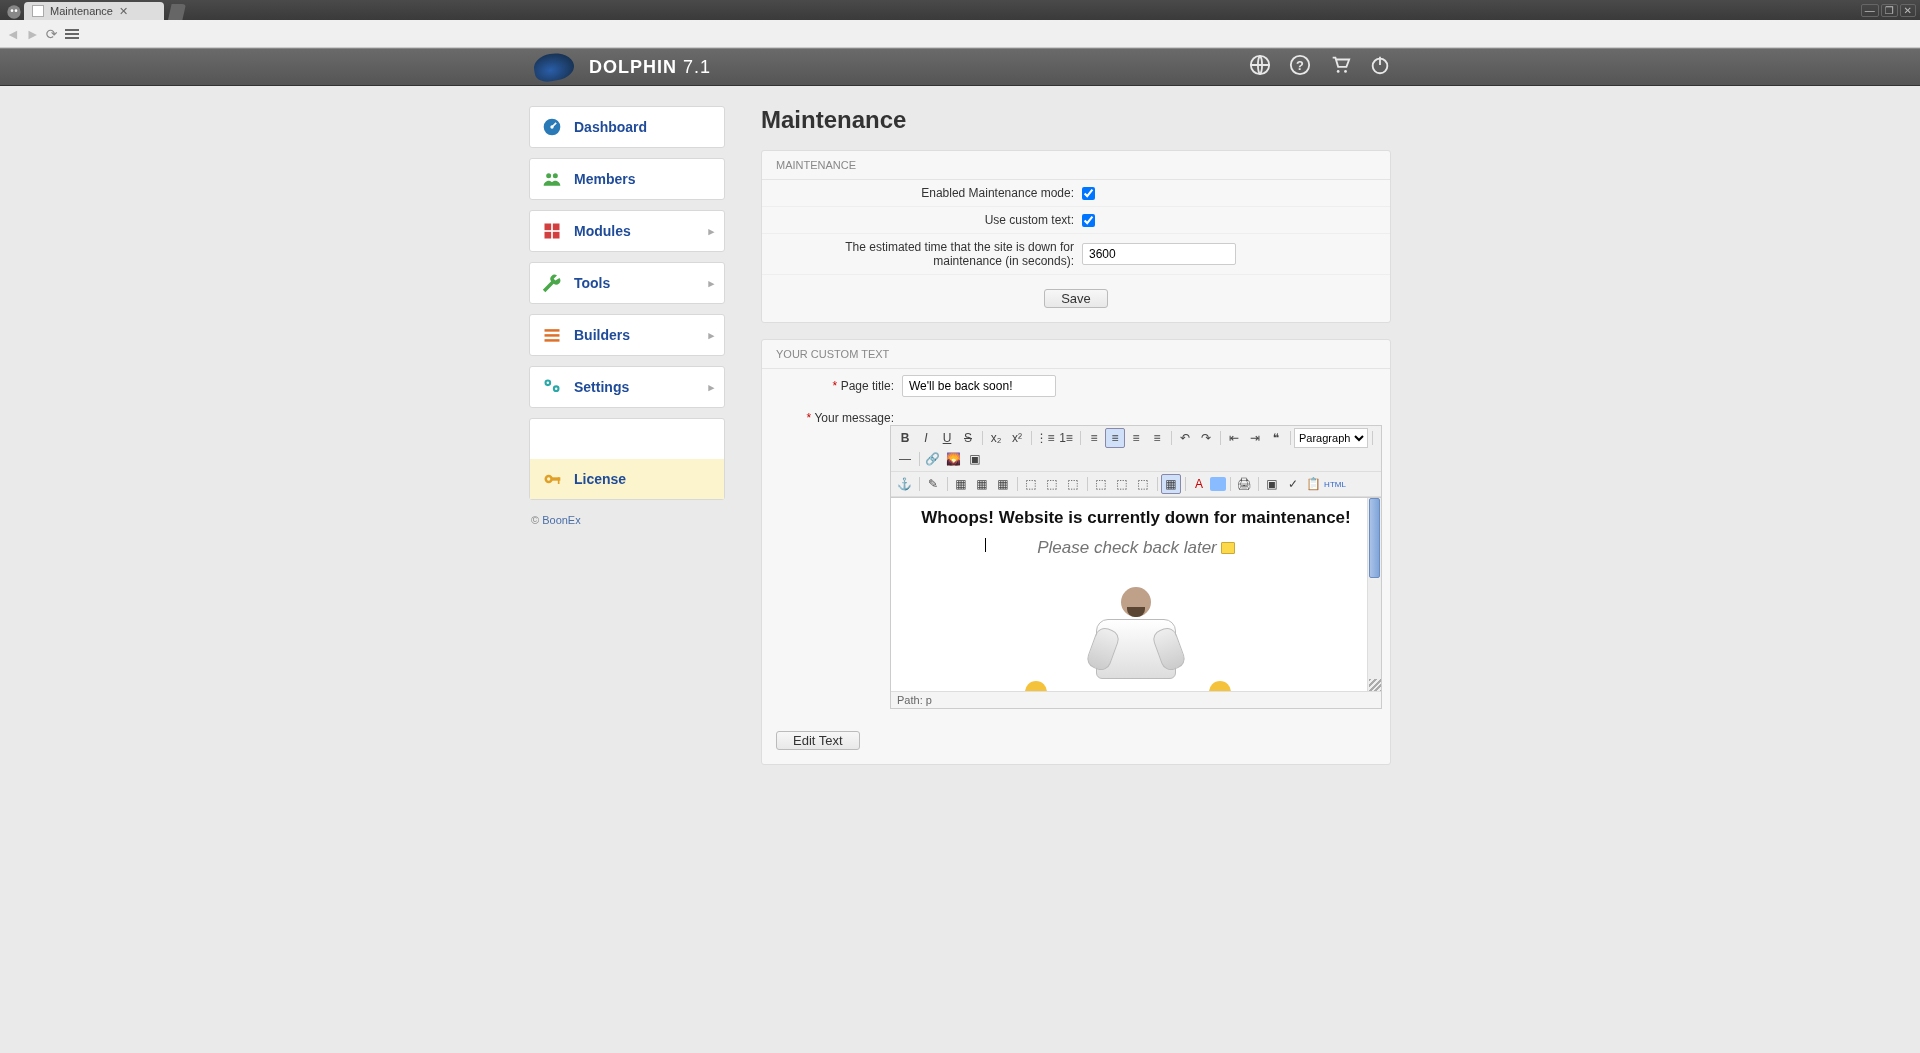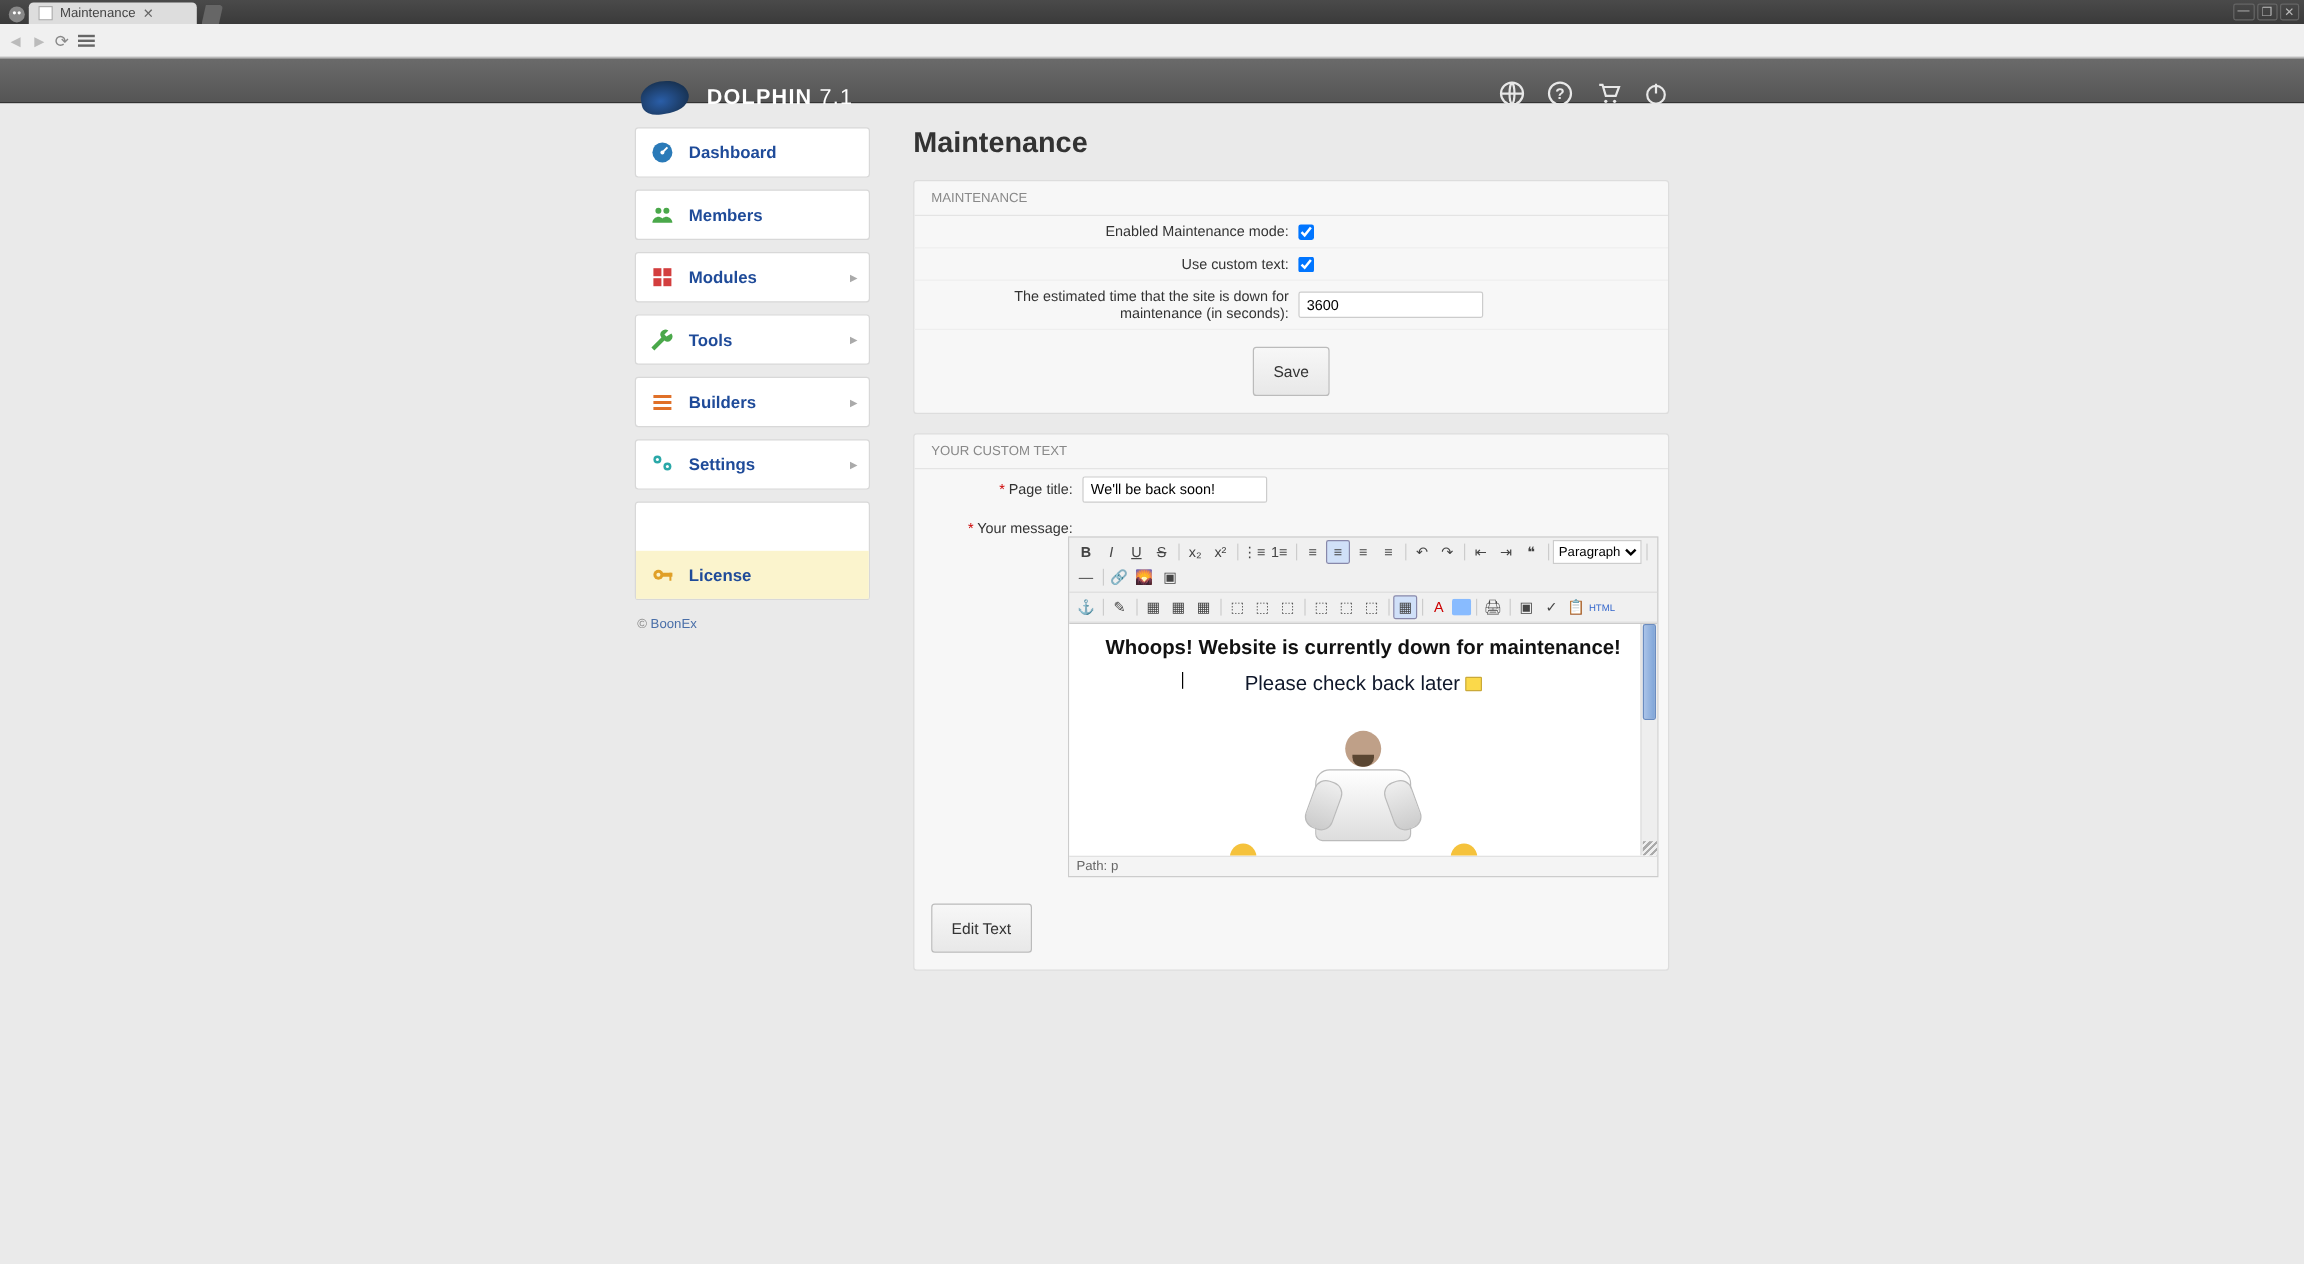--- a/index.html
+++ b/index.html
@@ -20,21 +20,21 @@
 .nav-arrow { color:#888; font-size:14px; }
 .nav-arrow.disabled { opacity:.5; }
 .url-bar { flex:1; display:flex; align-items:center; background:#fff; border:1px solid #ccc; border-radius:3px; height:22px; padding:0 6px; gap:6px; font-size:12px; color:#333; }
 .url-bar .doc-icon { width:12px; height:12px; background:#fff; border:1px solid #aaa; }
 .url-bar .star { color:#ccc; font-size:14px; margin-left:auto; }
 .menu-btn { width:18px; display:flex; flex-direction:column; gap:2px; align-items:center; justify-content:center; }
 .menu-btn span { height:2px; width:14px; background:#666; }
 
 
 .app-header { background: linear-gradient(#6a6a6a, #555); height: 38px; border-top: 1px solid #888; border-bottom:1px solid #333; }
-.app-header-inner { width: 862px; margin:14px auto; display:flex; align-items:center; height:100%; justify-content:space-between; }
+.app-header-inner { width: 862px; margin:0 auto; display:flex; align-items:center; height:100%; justify-content:space-between; }
 .logo-area { display:flex; align-items:center; gap:10px; }
 .dolphin-logo { width:50px; height:34px; position:relative; }
 .dolphin-logo::before { content:""; position:absolute; inset:0; background: radial-gradient(ellipse at 40% 60%, #2a5ea8, #123); border-radius:50% 60% 50% 40%; transform: rotate(-10deg) scale(.8); }
 .brand { color:#fff; font-size:18px; letter-spacing:1px; }
 .brand strong { font-weight:bold; }
 .header-icons { display:flex; gap:18px; color:#fff; font-size:20px; }
 .header-icons svg { width:22px; height:22px; fill:#e8e8e8; }
 
 
 .main-wrap { width: 862px; margin: 0 auto; display:flex; gap:36px; padding-top:20px; }
@@ -50,41 +50,41 @@
 
 .content { flex:1; }
 .page-title { font-size:24px; font-weight:bold; color:#333; margin-bottom:16px; }
 .panel { background:#f7f7f7; border:1px solid #ddd; border-radius:3px; margin-bottom:16px; }
 .panel-header { padding:8px 14px; font-size:11px; color:#888; border-bottom:1px solid #e4e4e4; }
 .form-row { display:flex; align-items:center; padding:6px 12px; border-bottom:1px solid #eee; gap:8px; }
 .form-row label { flex: 0 0 300px; text-align:right; font-size:12px; color:#333; }
 .form-row input[type=text] { border:1px solid #ccc; padding:3px 6px; font-size:12px; width:154px; border-radius:2px; }
 .form-row input.wide { width:154px; }
 .save-row { padding:14px; text-align:center; }
-.btn { display:inline-block; background:linear-gradient(#f7f7f7,#e8e8e8); border:1px solid #bbb; border-radius:3px; padding:12px 16px; font-size:13px; color:#333; cursor:pointer; }
+.btn { display:inline-block; background:linear-gradient(#f7f7f7,#e8e8e8); border:1px solid #bbb; border-radius:3px; padding:1px 16px; font-size:13px; color:#333; cursor:pointer; }
 
 .form-row.req label::before { content:"* "; color:#c00; }
 .msg-label { display:flex; align-items:flex-start; padding:8px 12px 0; gap:8px; }
 .msg-label .lbl { width: 120px; text-align:right; font-size:12px; color:#333; }
 .msg-label .lbl::before { content:"* "; color:#c00; }
 
 
 .editor-wrap { margin: 0 8px 8px 128px; border:1px solid #ccc; background:#f0f0f0; }
 .toolbar { display:flex; flex-wrap:wrap; padding:2px 4px; gap:1px; border-bottom:1px solid #ddd; align-items:center; }
 .tb { width:20px; height:20px; display:flex; align-items:center; justify-content:center; font-size:12px; border:1px solid transparent; color:#444; cursor:pointer; border-radius:2px; }
 .tb.active { background:#d0e0f8; border-color:#88a; }
 .tb.sep { width:6px; background:none; }
 .tb.sep::before { content:""; width:1px; height:14px; background:#ccc; display:block; margin:0 auto; }
 .tb-select { font-size:11px; height:20px; border:1px solid #ccc; background:#fff; }
 .editor-body { background:#fff; border-top:1px solid #ccc; height:194px; position:relative; overflow:hidden; }
 .editor-scroll { position:absolute; right:0; top:0; bottom:0; width:14px; background:#eee; border-left:1px solid #ddd; }
 .editor-scroll .thumb { position:absolute; top:0; left:1px; right:1px; height:80px; background:linear-gradient(90deg,#aac3e8,#7fa5d8); border:1px solid #6a8cc0; border-radius:2px; }
 .editor-content { padding:10px 20px; text-align:center; font-size:17px; position:relative; height:100%; }
 .editor-heading { font-weight:bold; color:#111; margin-bottom:10px; }
-.editor-sub { color:#0f172a; display:inline-flex; align-items:center; justify-content:flex-start; gap:4px; }
+.editor-sub { font-style:italic; color:#737373; display:inline-flex; align-items:center; justify-content:flex-start; gap:4px; }
 .emo-note { width:14px; height:12px; background:#fbd94a; border:1px solid #caa938; border-radius:1px; position:relative; display:inline-block; }
 .cursor-caret { display:inline-block; width:1px; height:14px; background:#000; position:absolute; left:94px; top:40px; }
 .worker-figure { position:absolute; bottom:-6px; left:50%; transform:translateX(-50%); width:110px; height:110px; }
 .worker-head { width:30px; height:30px; background:#bfa088; border-radius:50%; margin:0 auto; position:relative; }
 .worker-head::after { content:""; position:absolute; bottom:0; left:6px; right:6px; height:10px; background:#5a4632; border-radius:0 0 8px 8px; }
 .worker-body { width:80px; height:60px; background:linear-gradient(#fff,#ddd); border-radius:12px 12px 6px 6px; margin:2px auto 0; border:1px solid #bbb; position:relative; }
 .worker-body::before, .worker-body::after { content:""; position:absolute; width:22px; height:40px; background:linear-gradient(#eee,#ccc); border:1px solid #bbb; border-radius:10px; top:8px; }
 .worker-body::before { left:-6px; transform:rotate(20deg); }
 .worker-body::after { right:-6px; transform:rotate(-20deg); }
 .side-emoji { position:absolute; bottom:-4px; width:22px; height:14px; background:#f5c23c; border-radius:11px 11px 0 0; }

